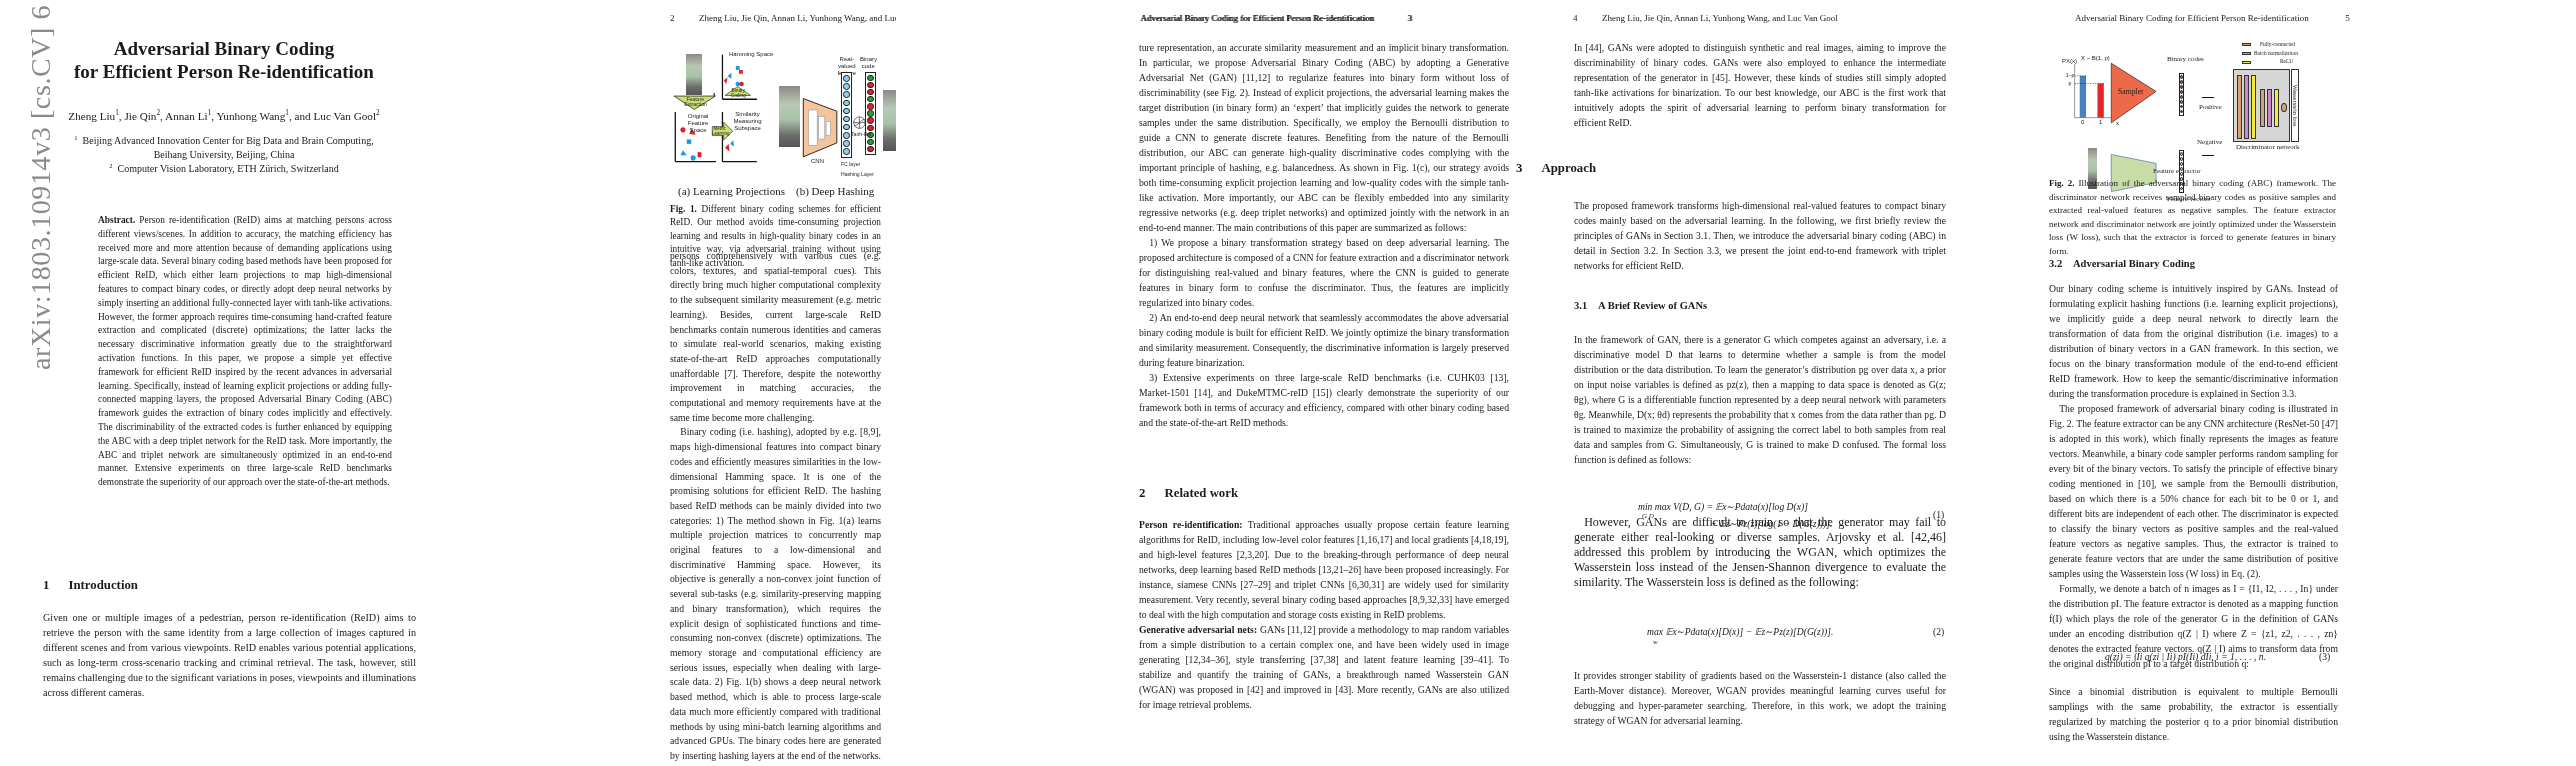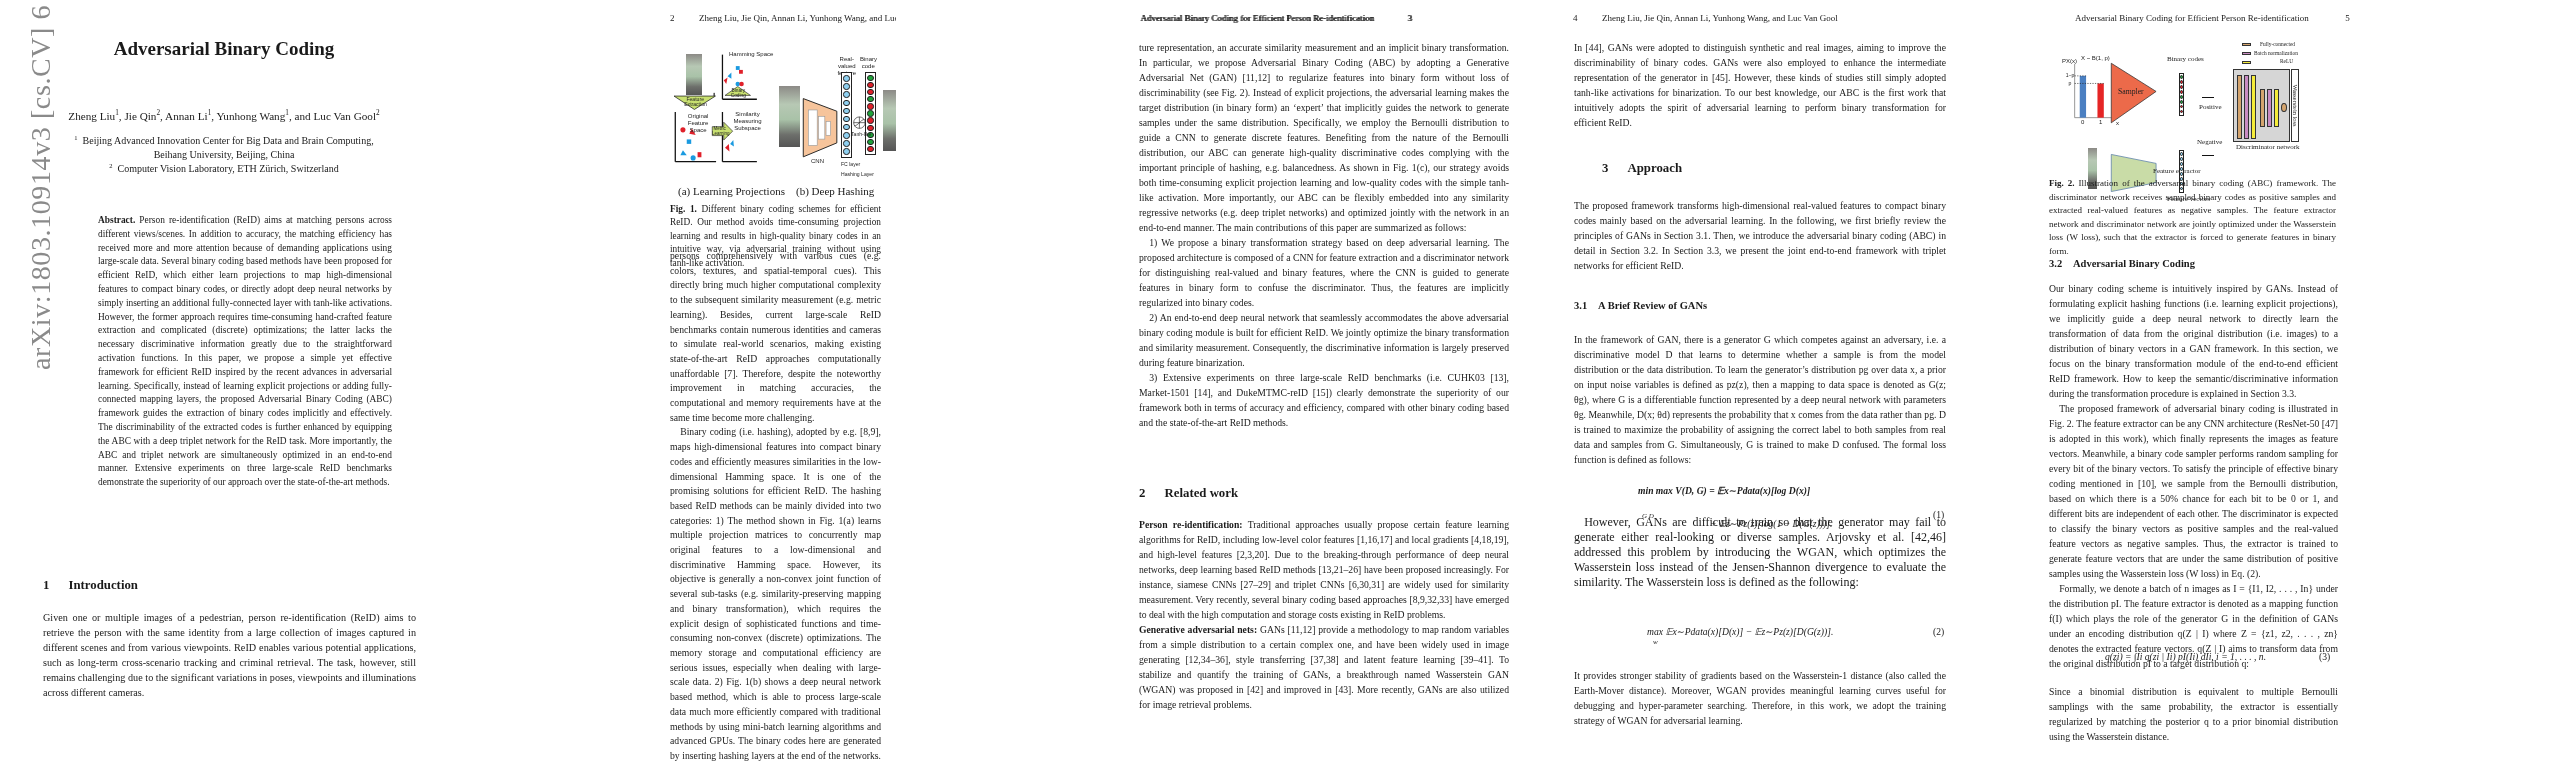--- a/index.html
+++ b/index.html
@@ -51,20 +51,21 @@
 </head>
 <body>
 
 <div class="page" id="p1">
   <div class="arxiv">
       <div class="arxiv-inner">arXiv:1803.10914v3  [cs.CV]  6 Apr 2018</div>
     </div>
 
   <div class="title">
     <div>Adversarial Binary Coding</div>
+    <div>for Efficient Person Re-identification</div>
   </div>
 
   <div class="authors">
     <span>Zheng Liu</span><sup>1</sup>,
     <span>Jie Qin</span><sup>2</sup>,
     <span>Annan Li</span><sup>1</sup>,
     <span>Yunhong Wang</span><sup>1</sup>, and
     <span>Luc Van Gool</span><sup>2</sup>
   </div>
 
@@ -267,33 +268,33 @@
   <p><b class="lead">Person re-identification:</b> <span>Traditional approaches usually propose certain feature learning algorithms for ReID, including low-level color features [1,16,17] and local gradients [4,18,19], and high-level features [2,3,20]. Due to the breaking-through performance of deep neural networks, deep learning based ReID methods [13,21–26] have been proposed increasingly. For instance, siamese CNNs [27–29] and triplet CNNs [6,30,31] are widely used for similarity measurement. Very recently, several binary coding based approaches [8,9,32,33] have emerged to deal with the high computation and storage costs existing in ReID problems.</span></p>
   <p><b class="lead">Generative adversarial nets:</b> <span>GANs [11,12] provide a methodology to map random variables from a simple distribution to a certain complex one, and have been widely used in image generating [12,34–36], style transferring [37,38] and latent feature learning [39–41]. To stabilize and quantify the training of GANs, a breakthrough named Wasserstein GAN (WGAN) was proposed in [42] and improved in [43]. More recently, GANs are also utilized for image retrieval problems.</span></p>
 </div>
 
 <div class="runhead" style="left:1573px;">
   <span style="display:inline-block; width:29px;">4</span><span>Zheng Liu, Jie Qin, Annan Li, Yunhong Wang, and Luc Van Gool</span>
 </div>
 <div class="body" style="left:1574px; top:40px; width:372px; font-size:9.7px; line-height:15px;">
   <p>In [44], GANs were adopted to distinguish synthetic and real images, aiming to improve the discriminability of binary codes. GANs were also employed to enhance the intermediate representation of the generator in [45]. However, these kinds of studies still simply adopted tanh-like activations for binarization. To our best knowledge, our ABC is the first work that intuitively adopts the spirit of adversarial learning to perform binary transformation for efficient ReID.</p>
 </div>
-<div class="h1" style="left:1602px; top:161px;">
+<div class="h1" style="left:1516px; top:161px;">
   <span class="num">3</span><span>Approach</span>
 </div>
 <div class="body" style="left:1574px; top:198px; width:372px; font-size:9.7px; line-height:15px;">
   <p>The proposed framework transforms high-dimensional real-valued features to compact binary codes mainly based on the adversarial learning. In the following, we first briefly review the principles of GANs in Section 3.1. Then, we introduce the adversarial binary coding (ABC) in detail in Section 3.2. In Section 3.3, we present the joint end-to-end framework with triplet networks for efficient ReID.</p>
 </div>
 <div class="h2" style="left:1574px; top:300px;">
   <span class="num">3.1</span><span>A Brief Review of GANs</span>
 </div>
 <div class="body" style="left:1574px; top:332px; width:372px; font-size:9.7px; line-height:15px;">
   <p>In the framework of GAN, there is a generator G which competes against an adversary, i.e. a discriminative model D that learns to determine whether a sample is from the model distribution or the data distribution. To learn the generator’s distribution pg over data x, a prior on input noise variables is defined as pz(z), then a mapping to data space is denoted as G(z; θg), where G is a differentiable function represented by a deep neural network with parameters θg. Meanwhile, D(x; θd) represents the probability that x comes from the data rather than pg. D is trained to maximize the probability of assigning the correct label to both samples from real data and samples from G. Simultaneously, G is trained to make D confused. The formal loss function is defined as follows:</p>
 </div>
-<div class="eq" style="left:1638px; top:485px;font-weight:bold;">min max V(D, G) = 𝔼x∼Pdata(x)[log D(x)]</div>
+<div class="eq" style="left:1638px; top:501px;">min max V(D, G) = 𝔼x∼Pdata(x)[log D(x)]</div>
 <div class="eq" style="left:1642px; top:512px; font-size:7px;">G      D</div>
 <div class="eq" style="left:1710px; top:518px;">+ 𝔼z∼Pz(z)[log(1 − D(G(z)))].</div>
 <div class="eqnum" style="left:1933px; top:509px;">(1)</div>
 <div class="body" style="left:1574px; top:515px; width:372px; font-size:12px; line-height:15px;font-family:Liberation Serif, serif;">
   <p class="ind">However, GANs are difficult to train so that the generator may fail to generate either real-looking or diverse samples. Arjovsky et al. [42,46] addressed this problem by introducing the WGAN, which optimizes the Wasserstein loss instead of the Jensen-Shannon divergence to evaluate the similarity. The Wasserstein loss is defined as the following:</p>
 </div>
 <div class="eq" style="left:1647px; top:626px;">max 𝔼x∼Pdata(x)[D(x)] − 𝔼z∼Pz(z)[D(G(z))].</div>
 <div class="eq" style="left:1653px; top:638px; font-size:7px;">w</div>
 <div class="eqnum" style="left:1933px; top:626px;">(2)</div>
 <div class="body" style="left:1574px; top:668px; width:372px; font-size:9.7px; line-height:15px;">

